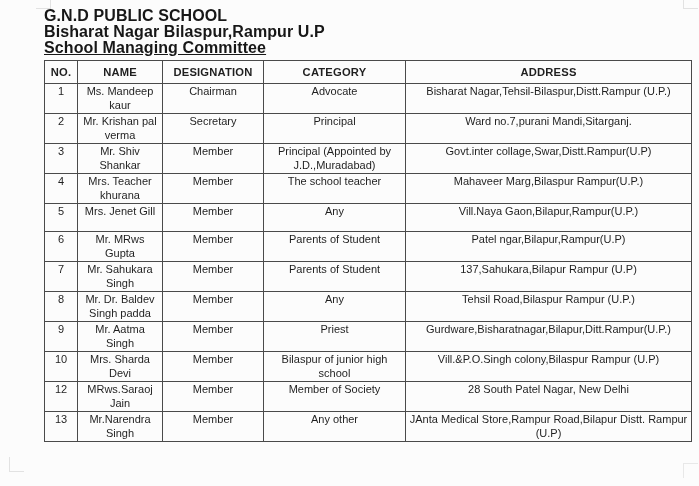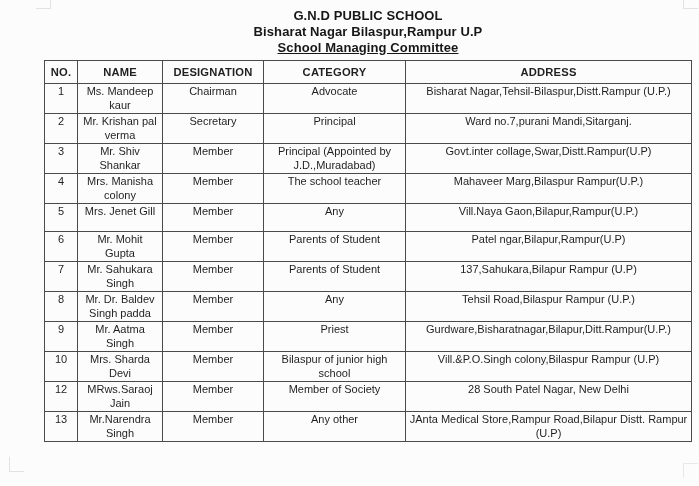--- a/index.html
+++ b/index.html
@@ -13,23 +13,22 @@
     font-family: "Liberation Sans", sans-serif;
     color: #1f1f1f;
     position: relative;
     overflow: hidden;
   }
   .doc-header {
     position: absolute;
     top: 8px;
     left: 44px;
     width: 648px;
-    text-align: center;
     font-weight: bold;
-    font-size: 13px;
+    font-size: 16px;
     line-height: 16px;
     color: #171717;
     letter-spacing: 0.1px;
   }
   .doc-header .subtitle {
     text-decoration: underline;
   }
   table.committee {
     position: absolute;
     top: 60px;
@@ -119,35 +118,35 @@
       </tr>
       <tr>
         <td>3</td>
         <td>Mr. Shiv Shankar</td>
         <td>Member</td>
         <td>Principal (Appointed by J.D.,Muradabad)</td>
         <td>Govt.inter collage,Swar,Distt.Rampur(U.P)</td>
       </tr>
       <tr>
         <td>4</td>
-        <td>Mrs. Manisha colony</td>
+        <td>Mrs. Teacher khurana</td>
         <td>Member</td>
         <td>The school teacher</td>
         <td>Mahaveer Marg,Bilaspur Rampur(U.P.)</td>
       </tr>
       <tr>
         <td>5</td>
         <td>Mrs. Jenet Gill</td>
         <td>Member</td>
         <td>Any</td>
         <td>Vill.Naya Gaon,Bilapur,Rampur(U.P.)</td>
       </tr>
       <tr>
         <td>6</td>
-        <td>Mr. Mohit Gupta</td>
+        <td>Mr. MRws Gupta</td>
         <td>Member</td>
         <td>Parents of Student</td>
         <td>Patel ngar,Bilapur,Rampur(U.P)</td>
       </tr>
       <tr>
         <td>7</td>
         <td>Mr. Sahukara Singh</td>
         <td>Member</td>
         <td>Parents of Student</td>
         <td>137,Sahukara,Bilapur Rampur (U.P)</td>

